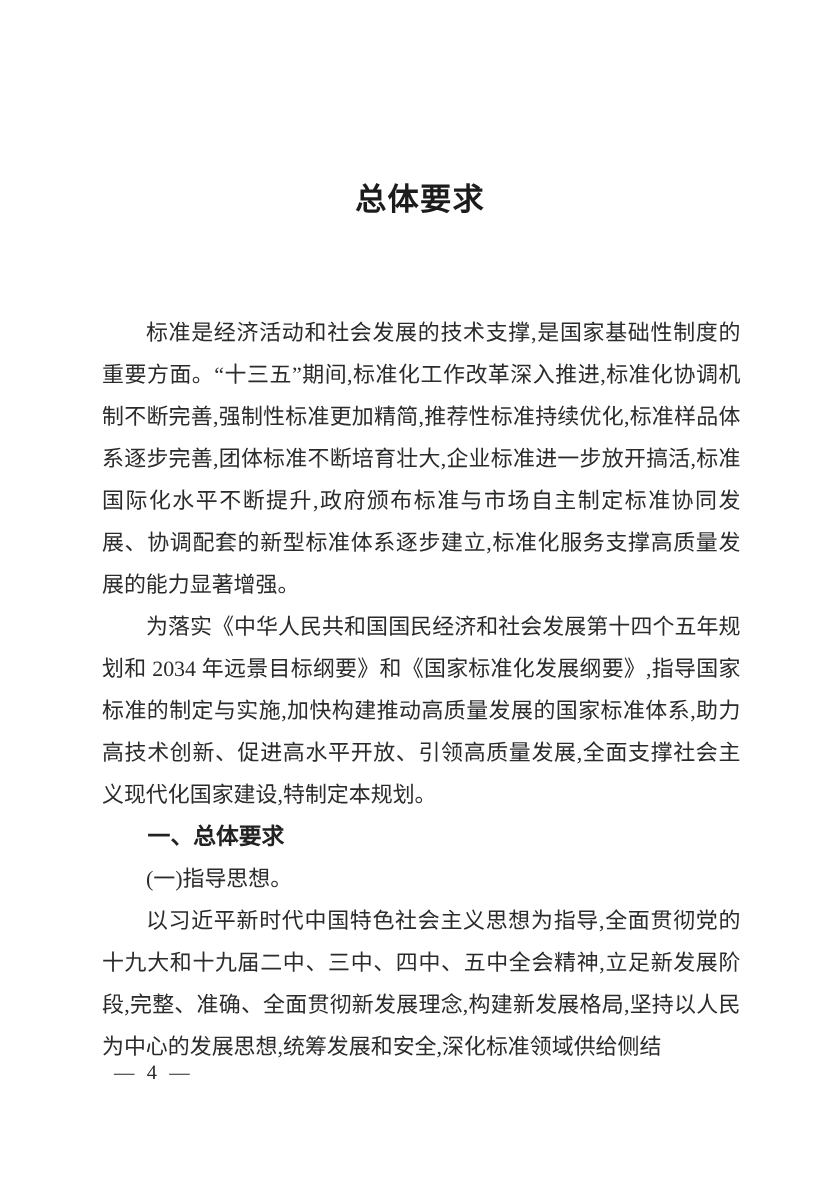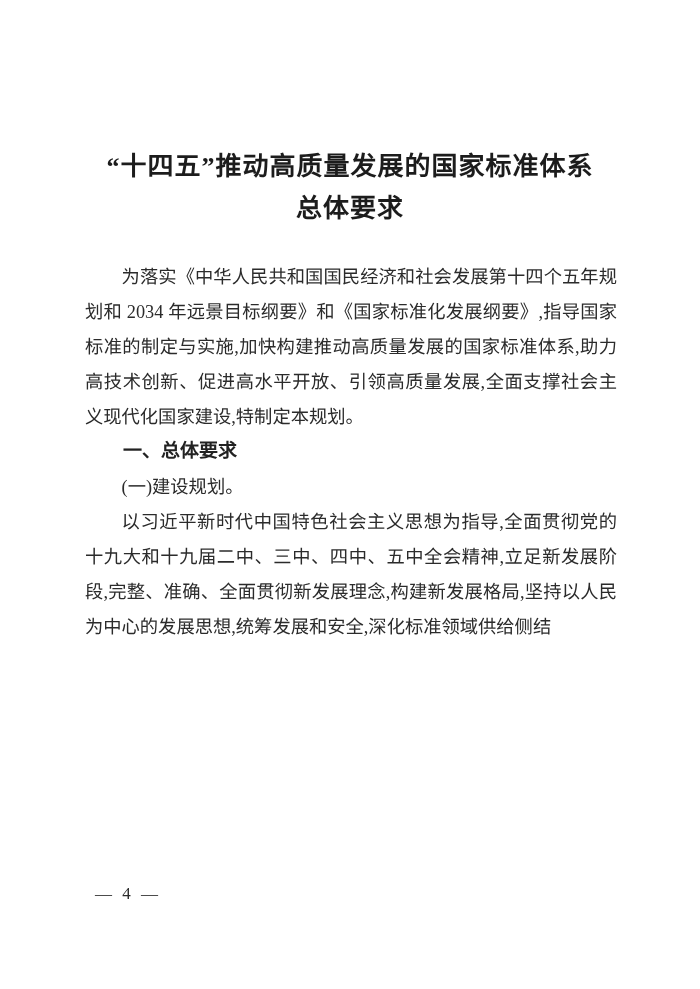--- a/index.html
+++ b/index.html
@@ -49,21 +49,21 @@
   .content h3 {
     margin: 0;
     padding: 0;
     text-indent: 2em;
   }
   .body-para {
     font-family: "Liberation Serif", "DejaVu Serif", serif;
     font-weight: 400;
   }
   .section-heading {
-    font-family: Liberation Mono, monospace;
+    font-family: Liberation Sans, sans-serif;
     font-weight: 700;
     font-size: 19px;
     line-height: 35px;
     color: #222222;
   }
   .subsection-heading {
     font-family: "Liberation Serif", "DejaVu Serif", serif;
     font-weight: 400;
     font-size: 18.3px;
     line-height: 35px;
@@ -77,28 +77,28 @@
     letter-spacing: 3px;
     color: #2b2b2b;
   }
 </style>
 </head>
 <body>
 
 <div class="page">
 
   <h1 class="doc-title">
-    <span class="title-line">“十四五”推动高质量发展的国家标准体系</span>
     <span class="title-line">总体要求</span>
   </h1>
 
   <div class="content">
+    <p class="body-para">标准是经济活动和社会发展的技术支撑,是国家基础性制度的重要方面。“十三五”期间,标准化工作改革深入推进,标准化协调机制不断完善,强制性标准更加精简,推荐性标准持续优化,标准样品体系逐步完善,团体标准不断培育壮大,企业标准进一步放开搞活,标准国际化水平不断提升,政府颁布标准与市场自主制定标准协同发展、协调配套的新型标准体系逐步建立,标准化服务支撑高质量发展的能力显著增强。</p>
     <p class="body-para">为落实《中华人民共和国国民经济和社会发展第十四个五年规划和 2034 年远景目标纲要》和《国家标准化发展纲要》,指导国家标准的制定与实施,加快构建推动高质量发展的国家标准体系,助力高技术创新、促进高水平开放、引领高质量发展,全面支撑社会主义现代化国家建设,特制定本规划。</p>
     <h2 class="section-heading">一、总体要求</h2>
-    <h3 class="subsection-heading">(一)建设规划。</h3>
+    <h3 class="subsection-heading">(一)指导思想。</h3>
     <p class="body-para">以习近平新时代中国特色社会主义思想为指导,全面贯彻党的十九大和十九届二中、三中、四中、五中全会精神,立足新发展阶段,完整、准确、全面贯彻新发展理念,构建新发展格局,坚持以人民为中心的发展思想,统筹发展和安全,深化标准领域供给侧结</p>
   </div>
 
   <div class="page-footer">
     <span>— 4 —</span>
   </div>
 
 </div>
 
 </body></html>

